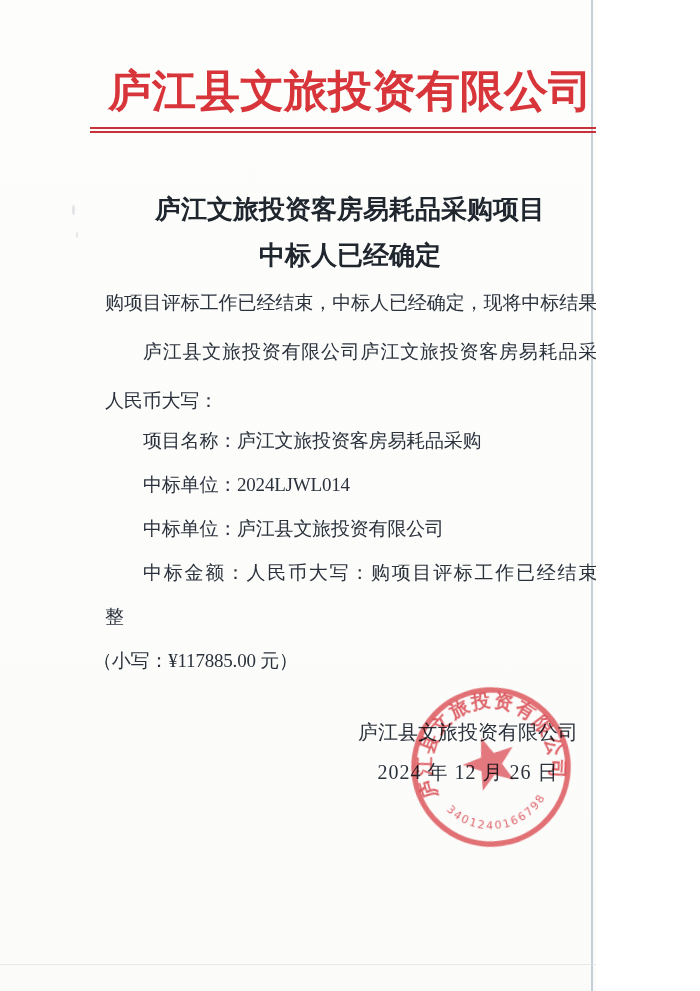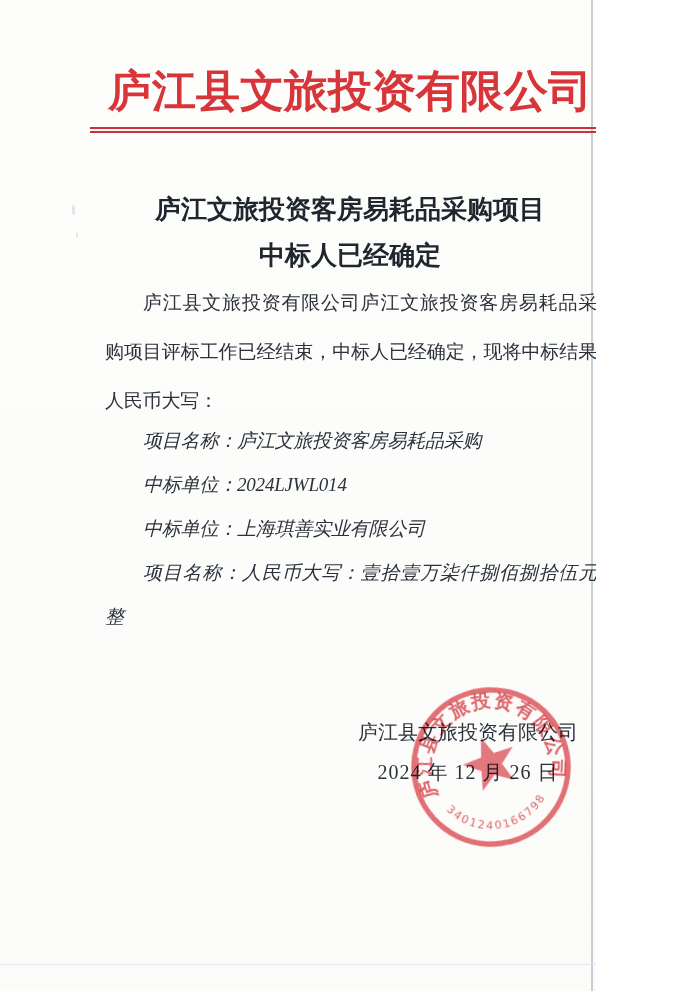--- a/index.html
+++ b/index.html
@@ -42,21 +42,21 @@
     text-align: center; font-weight: bold; font-size: 26px;
     line-height: 46px; color: #20262e; margin-top: 27px;
   }
   .doc-body {
     position: absolute; top: 278px; left: 105px; width: 492px;
     font-size: 19px; letter-spacing: -0.2px; color: #2b323c;
   }
   .intro-line { line-height: 49px; white-space: nowrap; }
   .just { text-align: justify; text-align-last: justify; white-space: normal; }
   .indent { text-indent: 2em; }
-  .details { margin-top: -6px; font-style: italic; }
+  .details { margin-top: -6px; }
   .detail-line { line-height: 44px; white-space: nowrap; }
   .detail-line.just { white-space: normal; }
   .figures-line { line-height: 44px; margin-left: -12px; }
 
   .signoff {
     position: absolute; top: 712px; left: 330px; width: 276px;
     text-align: center; font-size: 20px; line-height: 40px;
     color: #2b323c;
   }
   .signoff .date-line { letter-spacing: 1px; }
@@ -88,30 +88,31 @@
   <div class="letterhead">庐江县文旅投资有限公司</div>
 
   <div class="red-rule"></div>
 
   <div class="doc-title">
     <div>庐江文旅投资客房易耗品采购项目</div>
     <div>中标人已经确定</div>
   </div>
 
   <div class="doc-body">
+    <div class="intro-line just">购项目评标工作已经结束，中标人已经确定，现将中标结果</div>
     <div class="intro-line indent just">庐江县文旅投资有限公司庐江文旅投资客房易耗品采</div>
-    <div class="intro-line just">购项目评标工作已经结束，中标人已经确定，现将中标结果</div>
     <div class="intro-line">人民币大写：</div>
 
     <div class="details">
       <div class="detail-line indent">项目名称：庐江文旅投资客房易耗品采购</div>
       <div class="detail-line indent">中标单位：2024LJWL014</div>
-      <div class="detail-line indent">中标单位：上海琪善实业有限公司</div>
-      <div class="detail-line indent just">项目名称：人民币大写：壹拾壹万柒仟捌佰捌拾伍元</div>
+      <div class="detail-line indent">中标单位：庐江县文旅投资有限公司</div>
+      <div class="detail-line indent just">中标金额：人民币大写：购项目评标工作已经结束</div>
       <div class="detail-line">整</div>
+      <div class="detail-line figures-line">（小写：¥117885.00 元）</div>
     </div>
   </div>
 
   <div class="signoff">
     <div class="company-line">庐江县文旅投资有限公司</div>
     <div class="date-line">2024 年 12 月 26 日</div>
   </div>
 
   <svg class="seal" viewBox="0 0 170 170">
     <defs>

